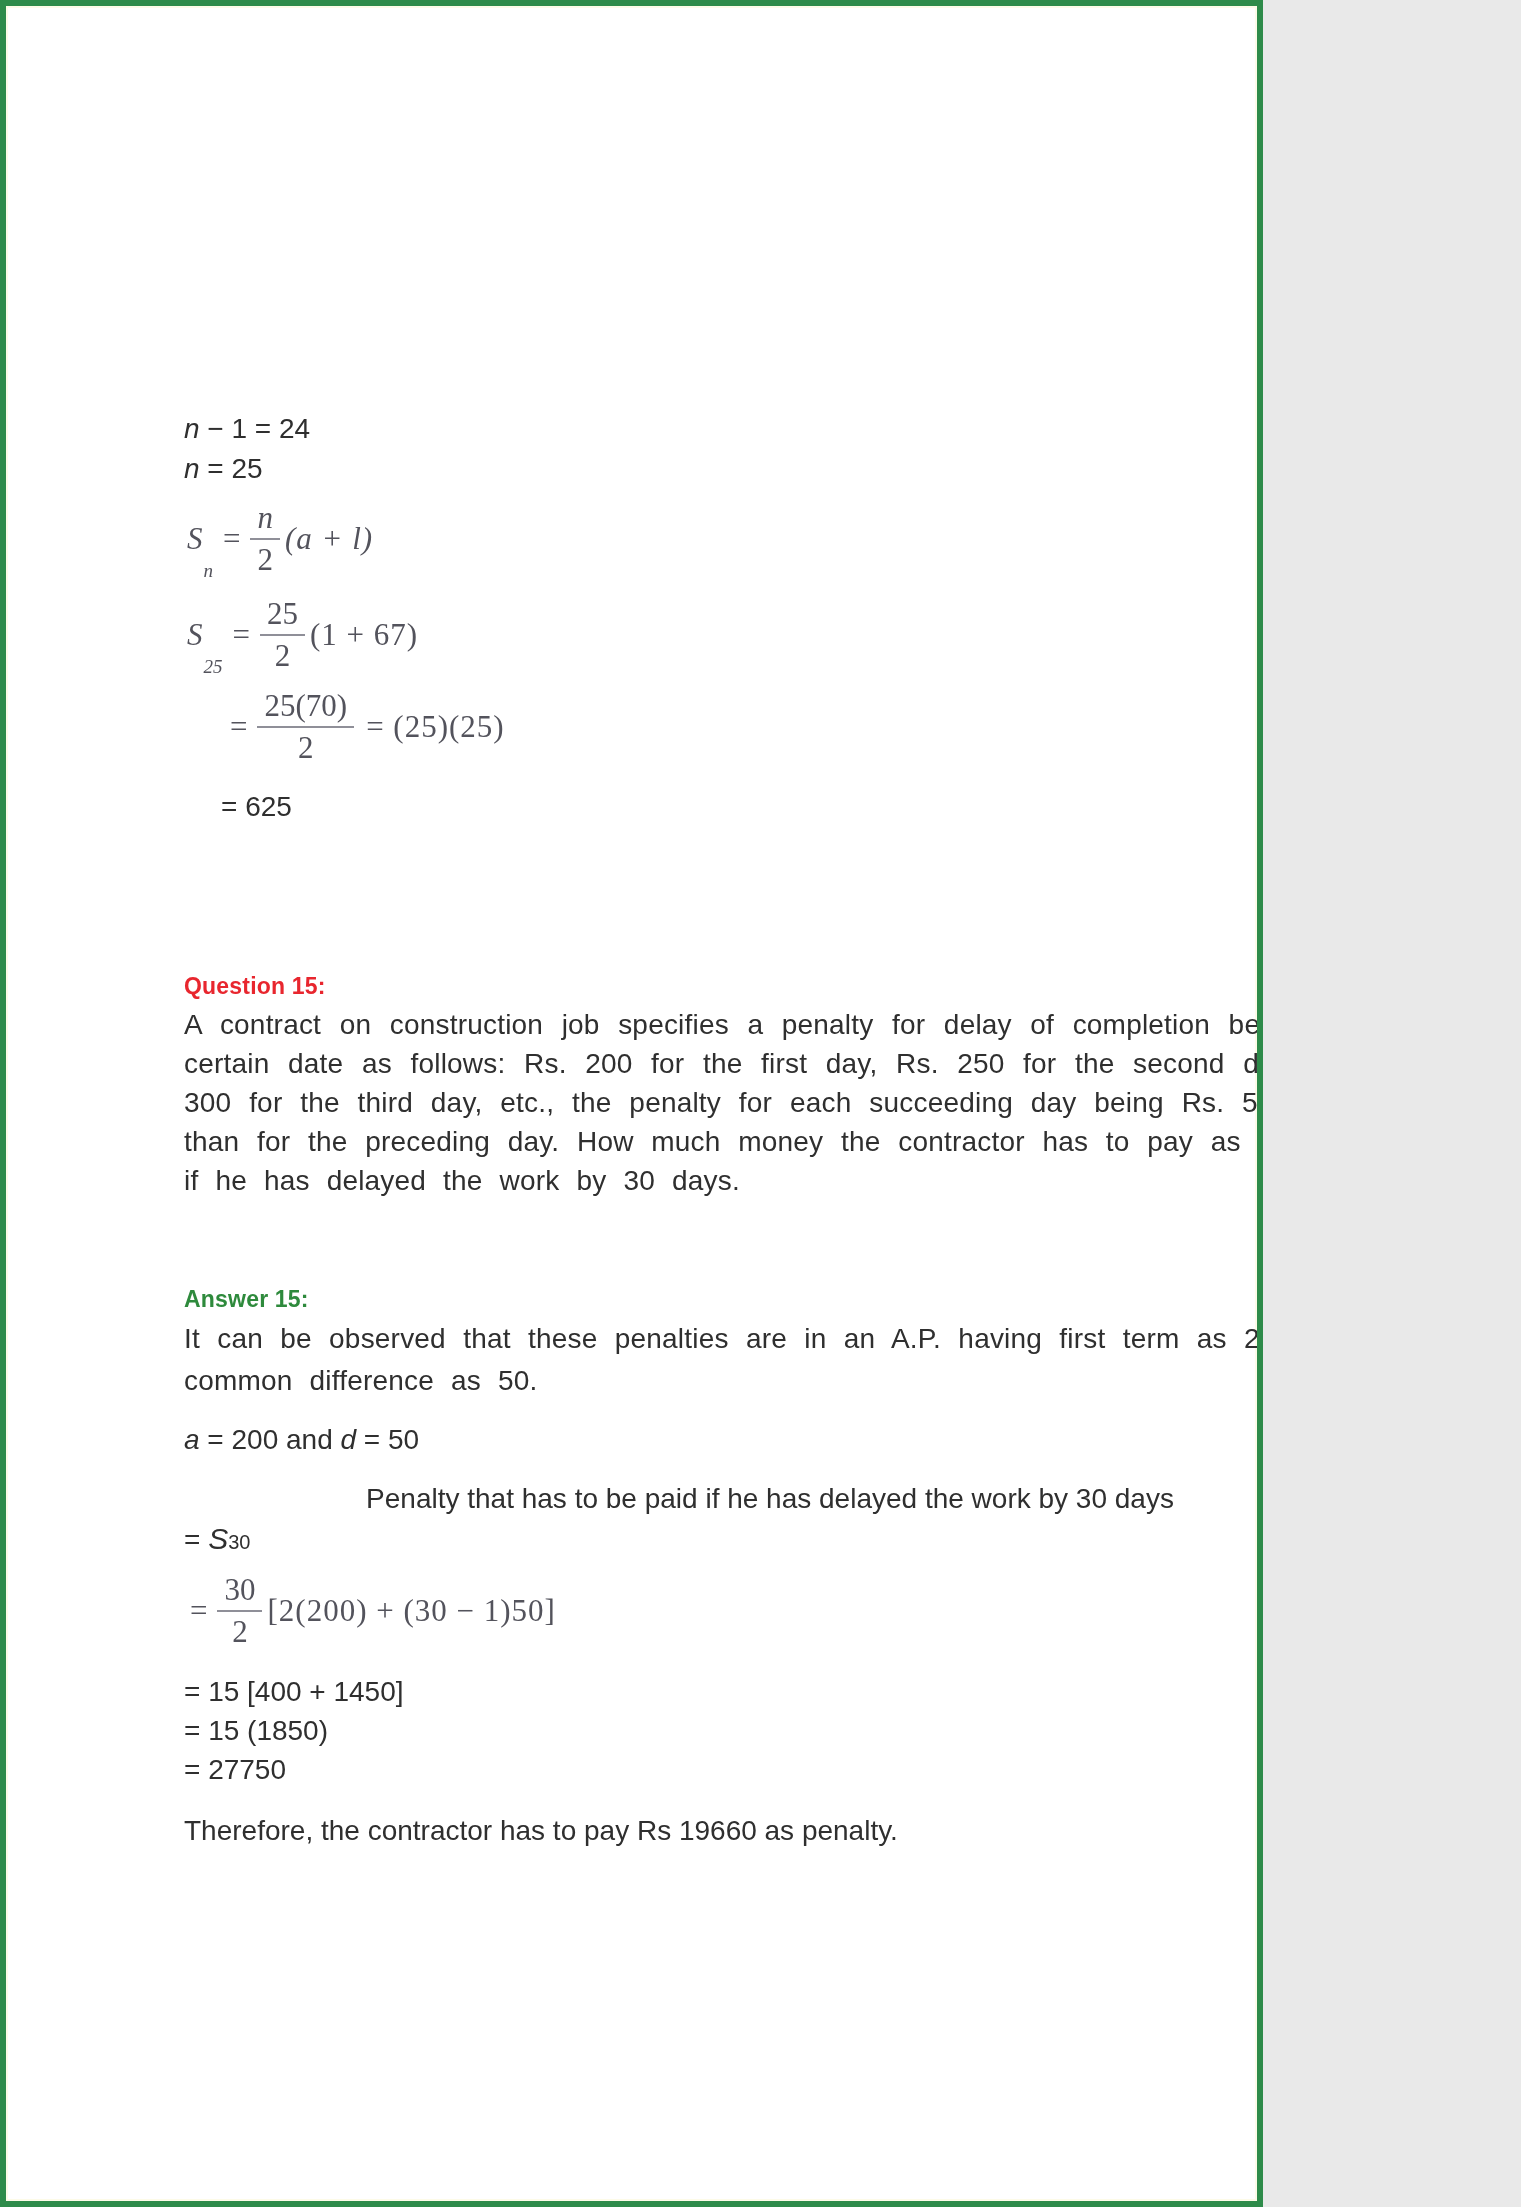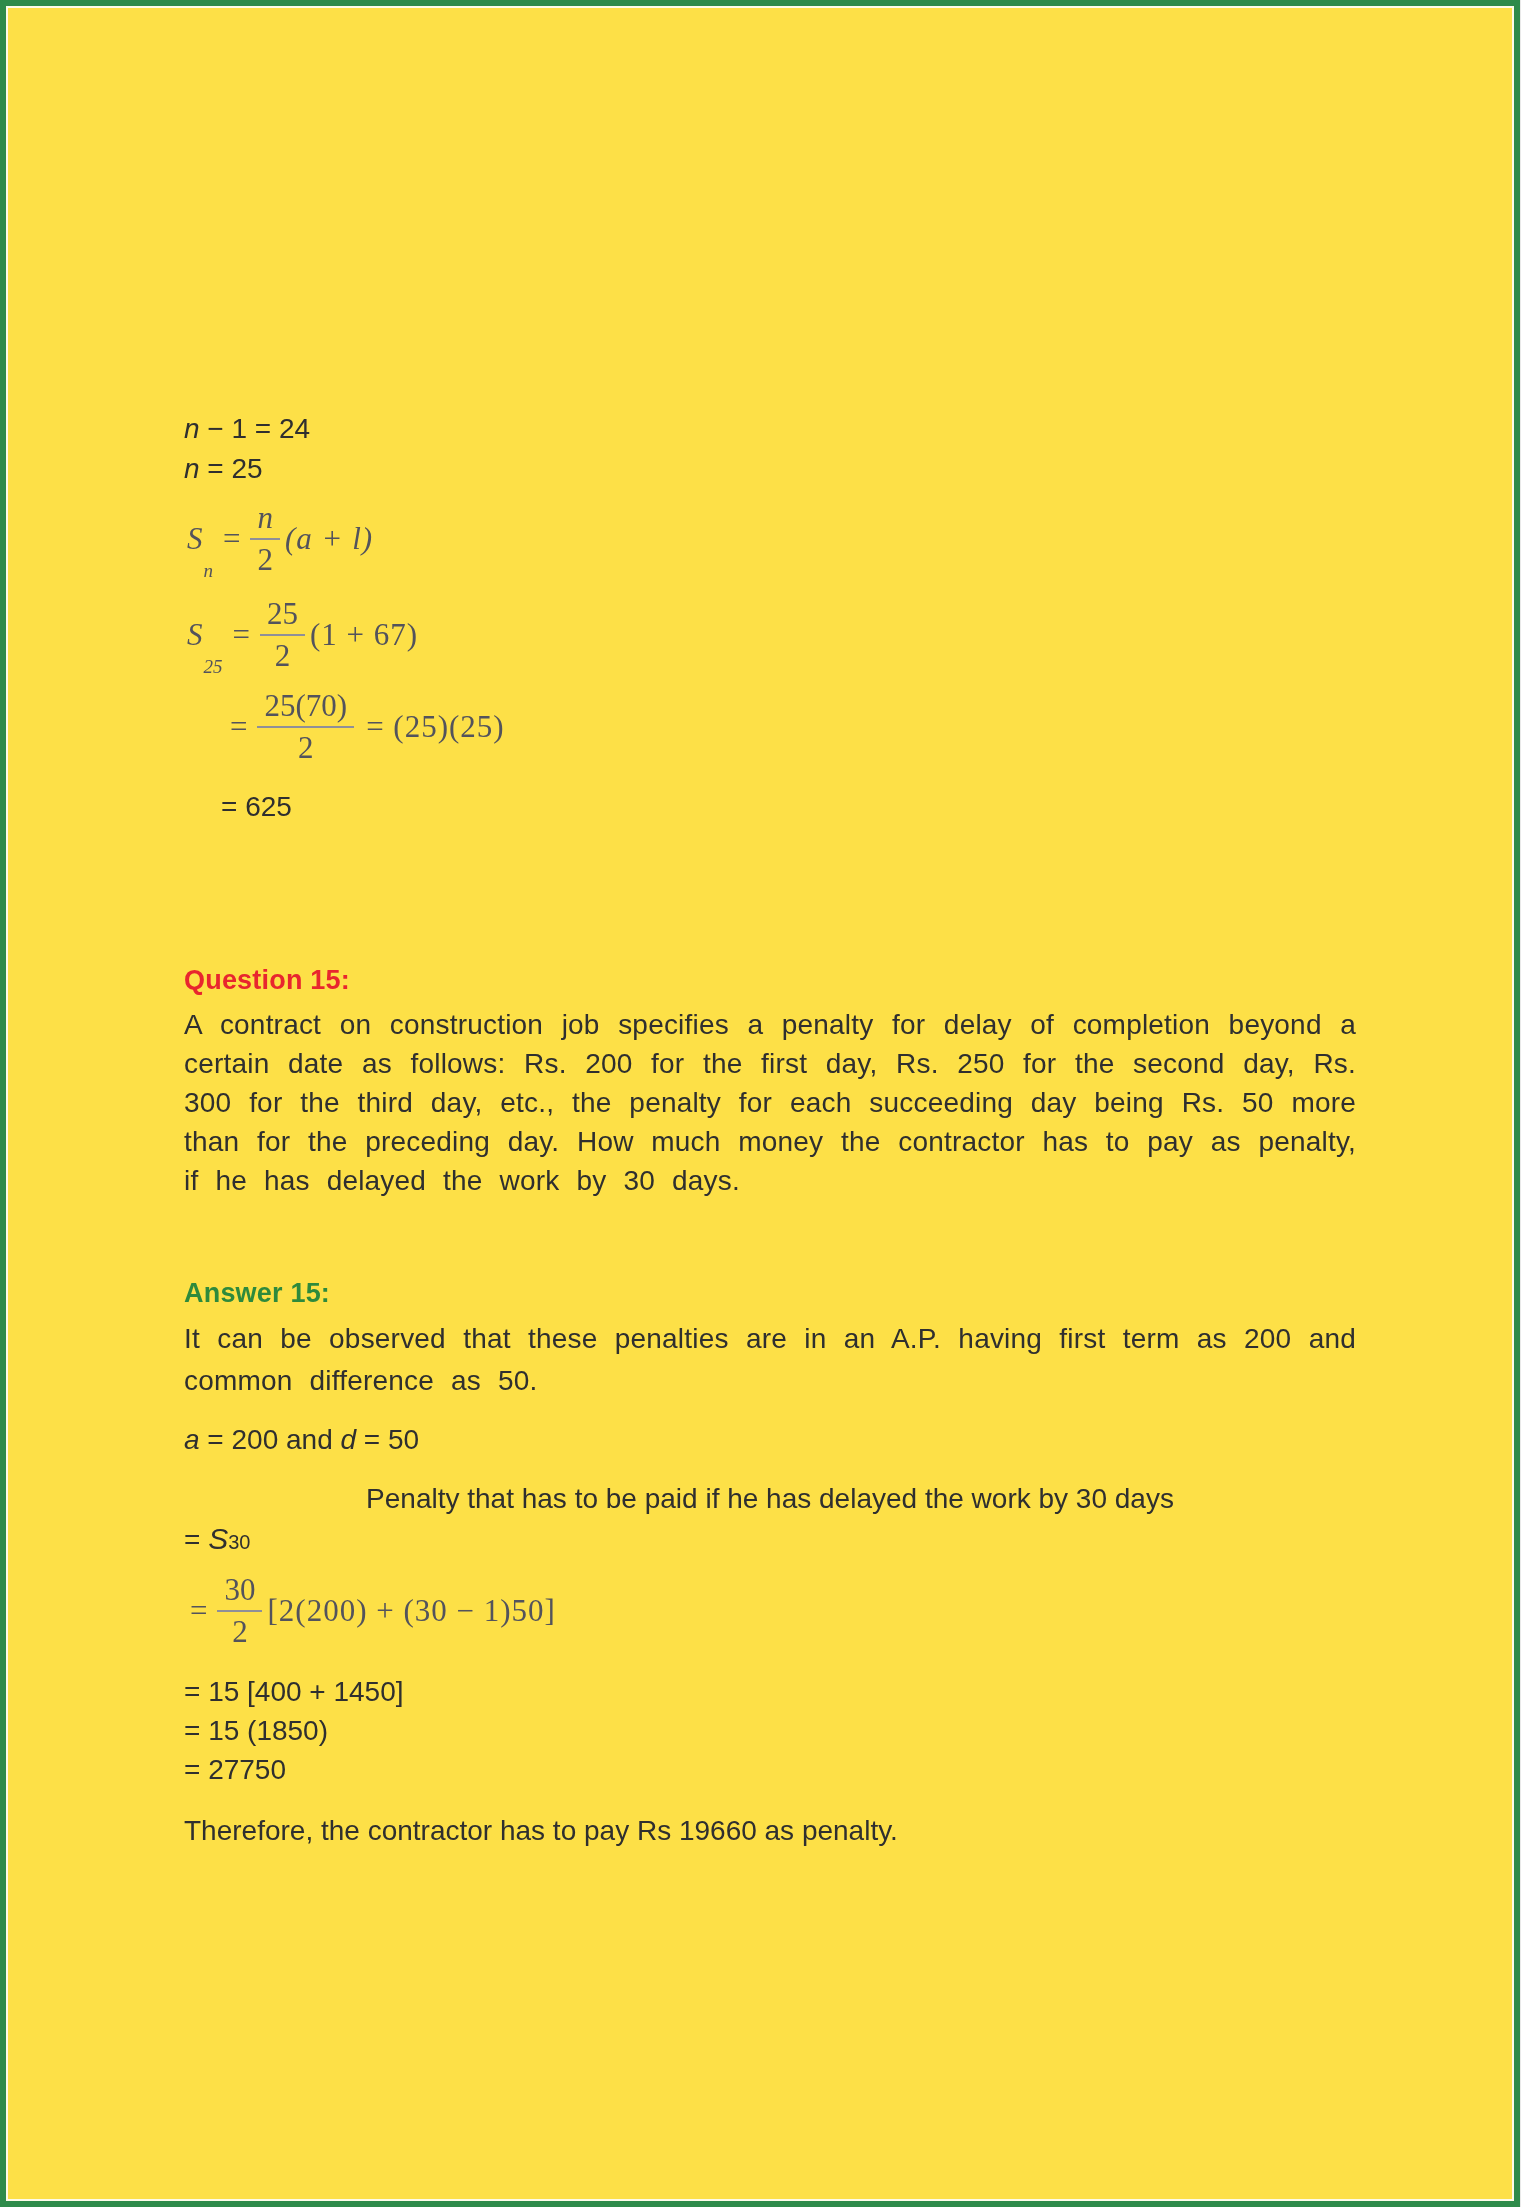--- a/index.html
+++ b/index.html
@@ -1,33 +1,33 @@
 <!DOCTYPE html>
 <html><head>
 <meta charset="utf-8">
 <style>
   html,body { margin:0; padding:0; background:#e9e9e9; }
   .page {
     position:relative;
-    width:1520px; height:2207px;
+    width:1263px; height:2207px;
     box-sizing:border-box;
-    background:#fde047;
+    background:#ffffff;
     border:6px solid #2e8b4a;
     box-shadow:inset 0 0 0 2px #fdfbe8;
     overflow:hidden;
     font-family:"Liberation Sans", sans-serif;
     color:#2f2f2f;
   }
   .abs { position:absolute; left:178px; }
 
   
   .mline { font-size:28px; line-height:40px; color:#2f2f2f; }
   .mline .it { font-style:italic; }
 
-  .heading { font-size:27px; font-weight:bold; letter-spacing:0.2px; }
+  .heading { font-size:23px; font-weight:bold; letter-spacing:0.2px;margin-top:8px; }
   .q-heading { color:#e8262e; }
   .a-heading { color:#2e8a3c; }
 
   .para {
     width:1172px;
     font-size:28px; line-height:39px;
     text-align:justify;
     word-spacing:9px; letter-spacing:0.2px;
     color:#2f2f2f;
   }

